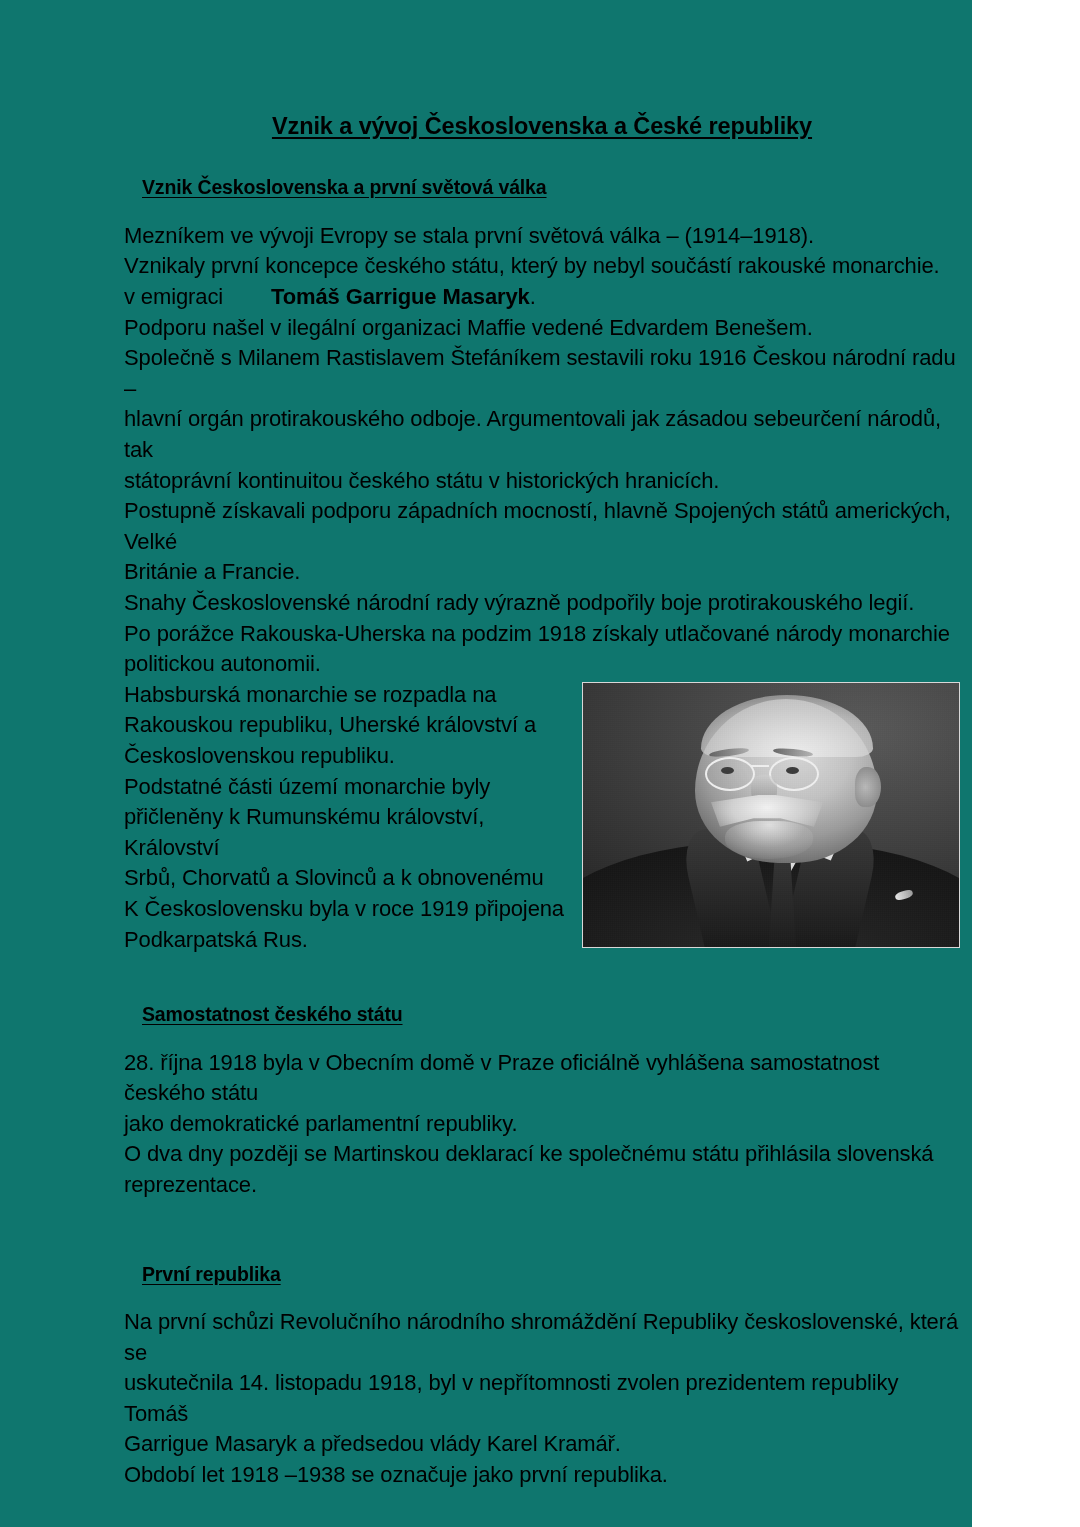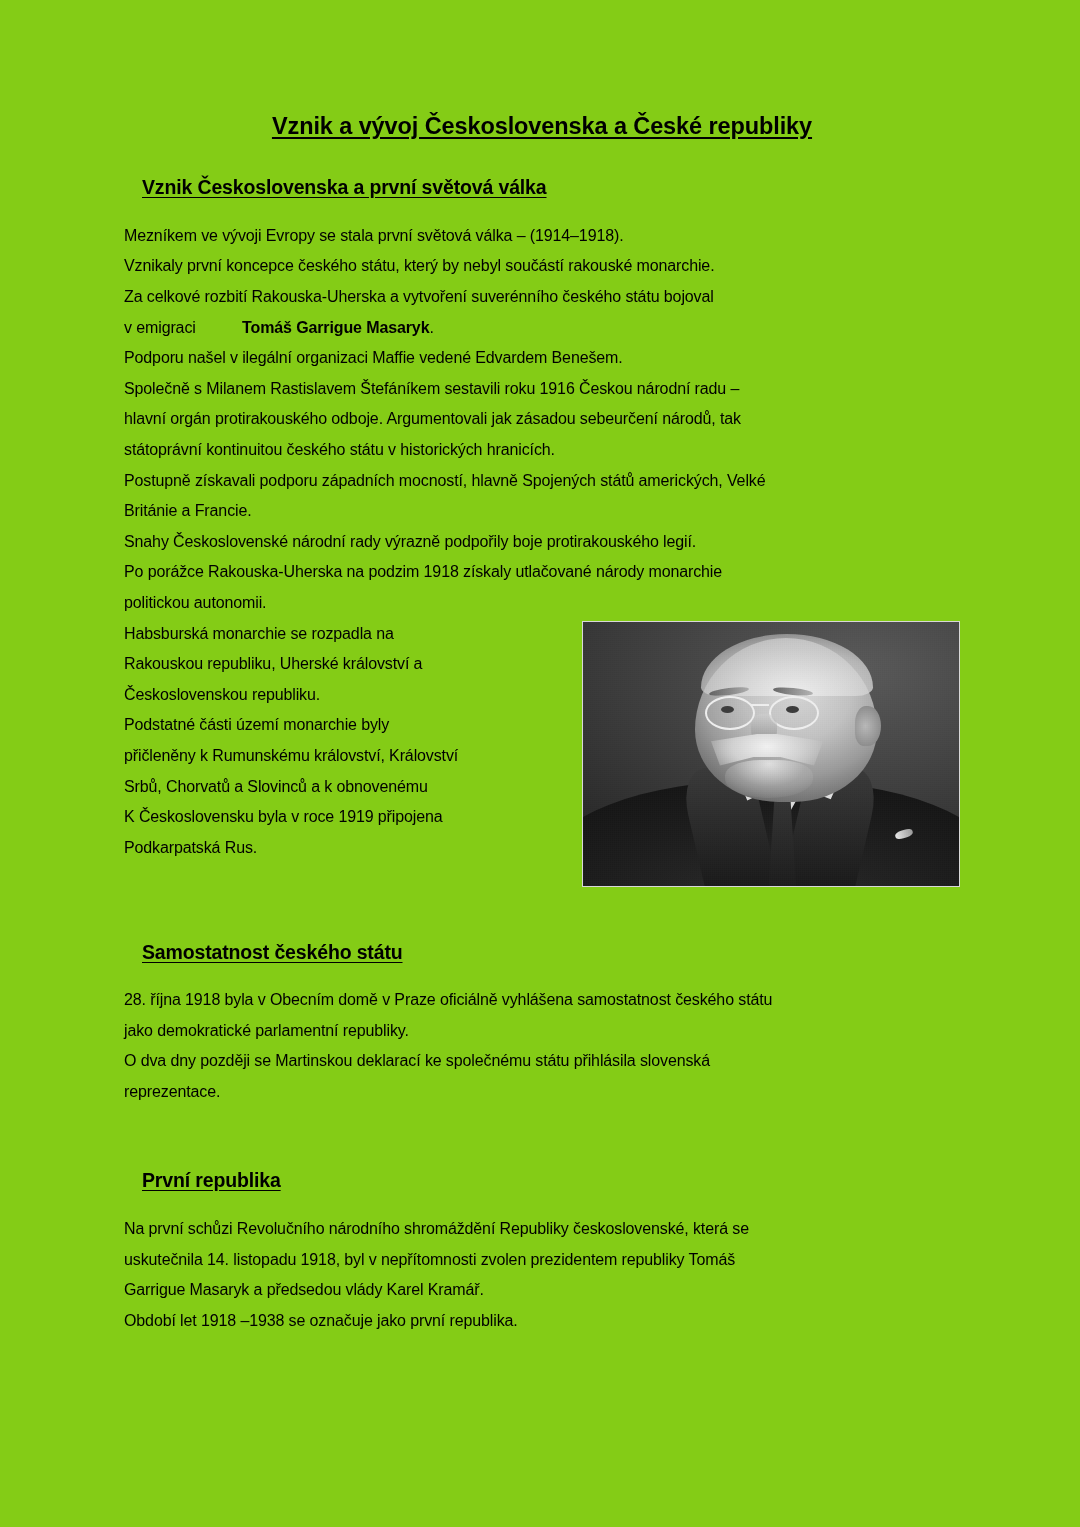--- a/index.html
+++ b/index.html
@@ -11,23 +11,23 @@
   body {
     width: 1080px;
     height: 1527px;
     font-family: "Liberation Sans", sans-serif;
     color: #000000;
     -webkit-font-smoothing: antialiased;
   }
 
   .page {
     position: relative;
-    width: 1080px;
+    width: 972px;
     height: 1527px;
-    background: #84cc16;
+    background: #0f766e;
     box-sizing: border-box;
     overflow: hidden;
   }
 
   .content {
     position: absolute;
     left: 124px;
     top: 112px;
     width: 836px;
   }
@@ -50,21 +50,21 @@
     font-weight: bold;
     text-decoration: underline;
     text-underline-offset: 3px;
     letter-spacing: -0.15px;
     line-height: 30.5px;
     margin: 18px;
   }
 
   
   .para {
-    font-size: 16px;
+    font-size: 22px;
     font-weight: normal;
     line-height: 30.6px;
     letter-spacing: -0.12px;
     margin: 0;
     white-space: pre-wrap;
   }
   .para b, .para .bold {
     font-weight: bold;
     margin-left: 42px;
   }
@@ -283,21 +283,20 @@
 
 <div class="page">
   <div class="content">
 
     <h1 class="doc-title">Vznik a vývoj Československa a České republiky</h1>
 
     <h2 class="section-heading">Vznik Československa a první světová válka</h2>
 
     <p class="para">Mezníkem ve vývoji Evropy se stala první světová válka – (1914–1918).</p>
     <p class="para">Vznikaly první koncepce českého státu, který by nebyl součástí rakouské monarchie.</p>
-    <p class="para">Za celkové rozbití Rakouska-Uherska a vytvoření suverénního českého státu bojoval</p>
 
     <p class="para"><span>v emigraci </span><b>Tomáš Garrigue Masaryk</b><span>.</span></p>
 
     <p class="para">Podporu našel v ilegální organizaci Maffie vedené Edvardem Benešem.</p>
     <p class="para">Společně s Milanem Rastislavem Štefáníkem sestavili roku 1916 Českou národní radu –</p>
     <p class="para">hlavní orgán protirakouského odboje. Argumentovali jak zásadou sebeurčení národů, tak</p>
     <p class="para">státoprávní kontinuitou českého státu v historických hranicích.</p>
     <p class="para">Postupně získavali podporu západních mocností, hlavně Spojených států amerických, Velké</p>
     <p class="para">Británie a Francie.</p>
     <p class="para">Snahy Československé národní rady výrazně podpořily boje protirakouského legií.</p>

